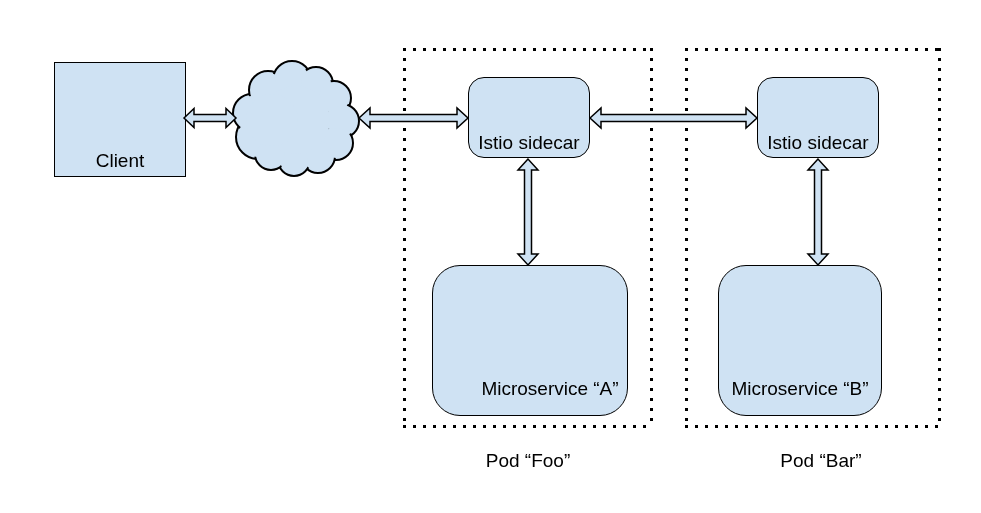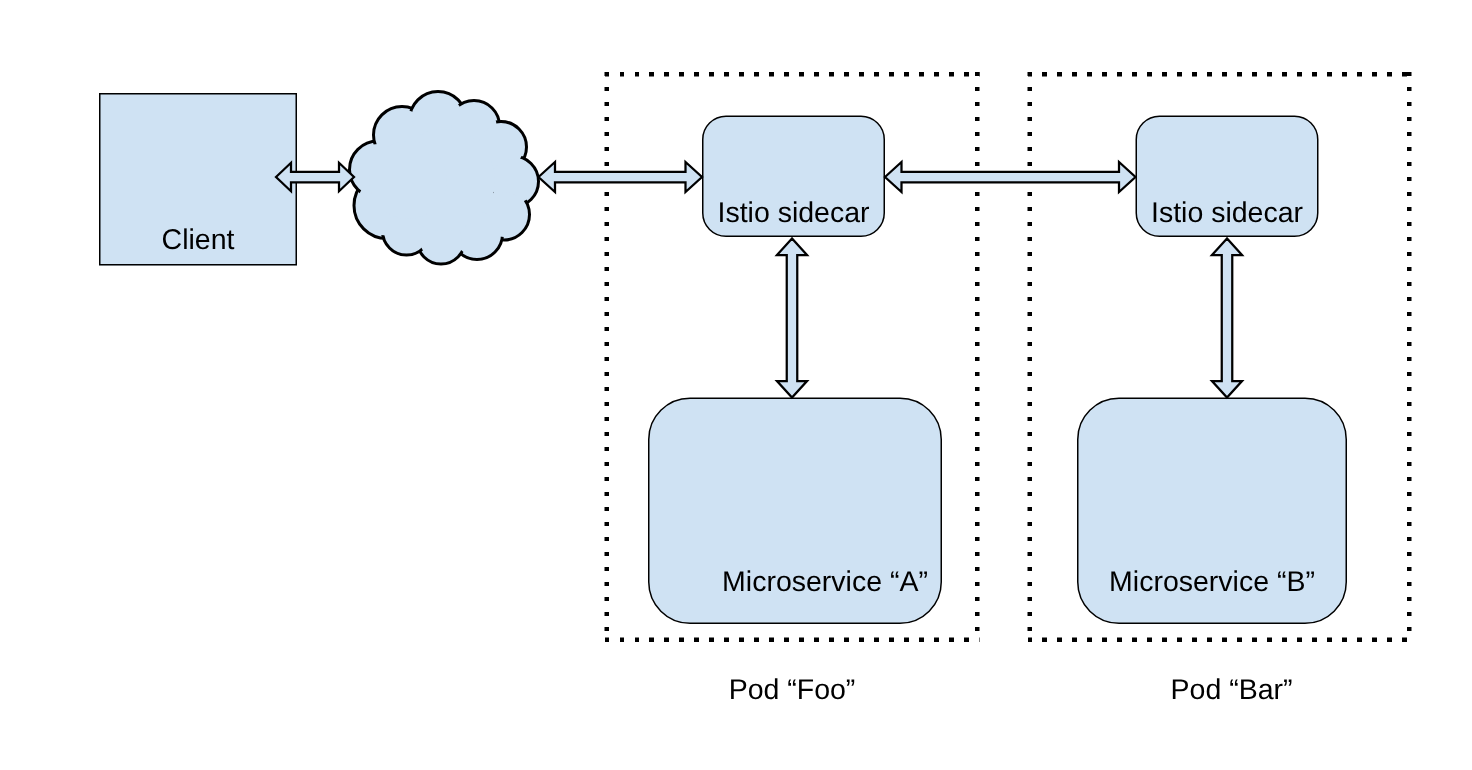--- a/index.html
+++ b/index.html
@@ -23,25 +23,25 @@
     display: flex;
     align-items: flex-end;
     justify-content: center;
   }
   .lbl {
     font-size: 19px;
     line-height: 1.15;
     color: var(--text, #000000);
     white-space: nowrap;
   }
-  .client-box   { left: 54px;  top: 62px;  width: 132px; height: 115px; padding-bottom: 4px; margin-left: 12px; }
+  .client-box   { left: 54px;  top: 62px;  width: 132px; height: 115px; padding-bottom: 4px; }
   .sidecar-a    { left: 468px; top: 77px;  width: 122px; height: 81px;  padding-bottom: 3px; border-radius: 16px; }
   .sidecar-b    { left: 757px; top: 77px;  width: 122px; height: 81px;  padding-bottom: 3px; border-radius: 16px; }
   .ms-a         { left: 432px; top: 265px; width: 196px; height: 151px; padding-bottom: 15px; border-radius: 28px; padding-left: 40px; }
-  .ms-b         { left: 718px; top: 265px; width: 180px; height: 151px; padding-bottom: 15px; border-radius: 28px; }
+  .ms-b         { left: 718px; top: 265px; width: 164px; height: 151px; padding-bottom: 15px; border-radius: 28px; }
 
   .pod {
     position: absolute;
     box-sizing: border-box;
     background-color: transparent;
     background-image:
       repeating-linear-gradient(to right,  var(--pod-border, #000) 0 3px, transparent 3px 10px),
       repeating-linear-gradient(to right,  var(--pod-border, #000) 0 3px, transparent 3px 10px),
       repeating-linear-gradient(to bottom, var(--pod-border, #000) 0 3px, transparent 3px 10px),
       repeating-linear-gradient(to bottom, var(--pod-border, #000) 0 3px, transparent 3px 10px);

